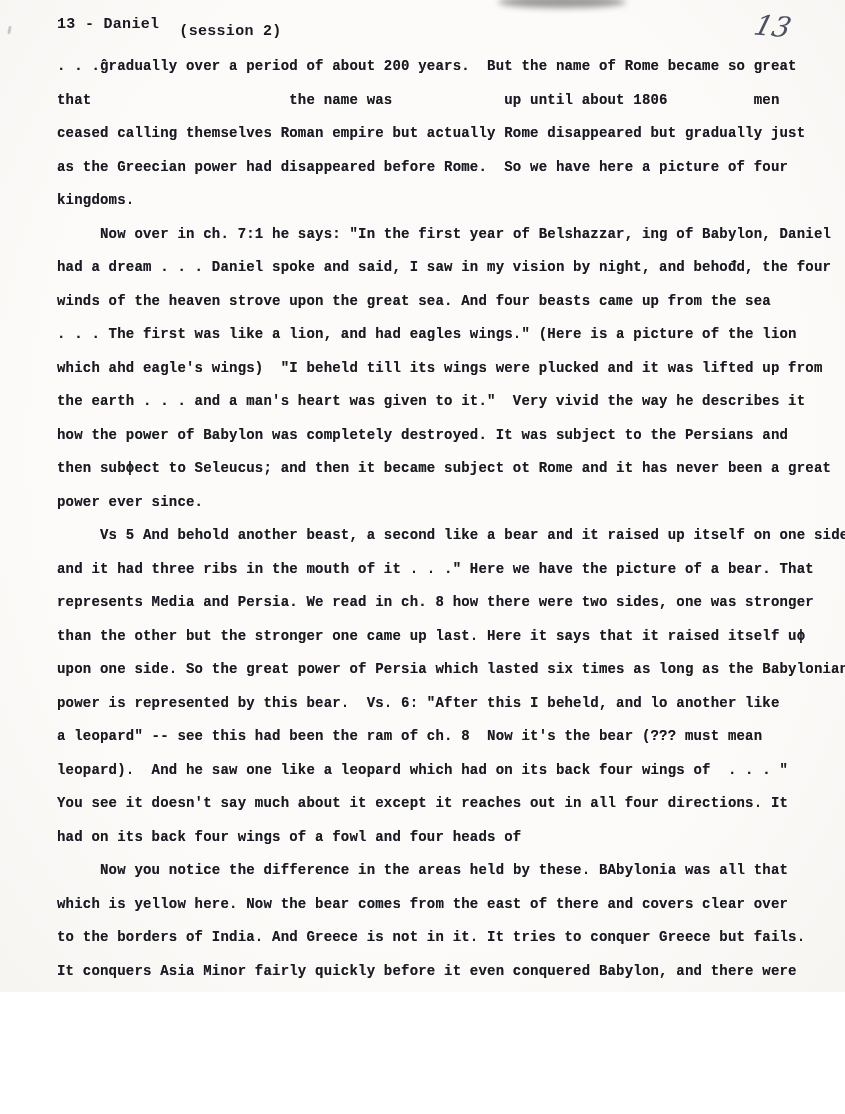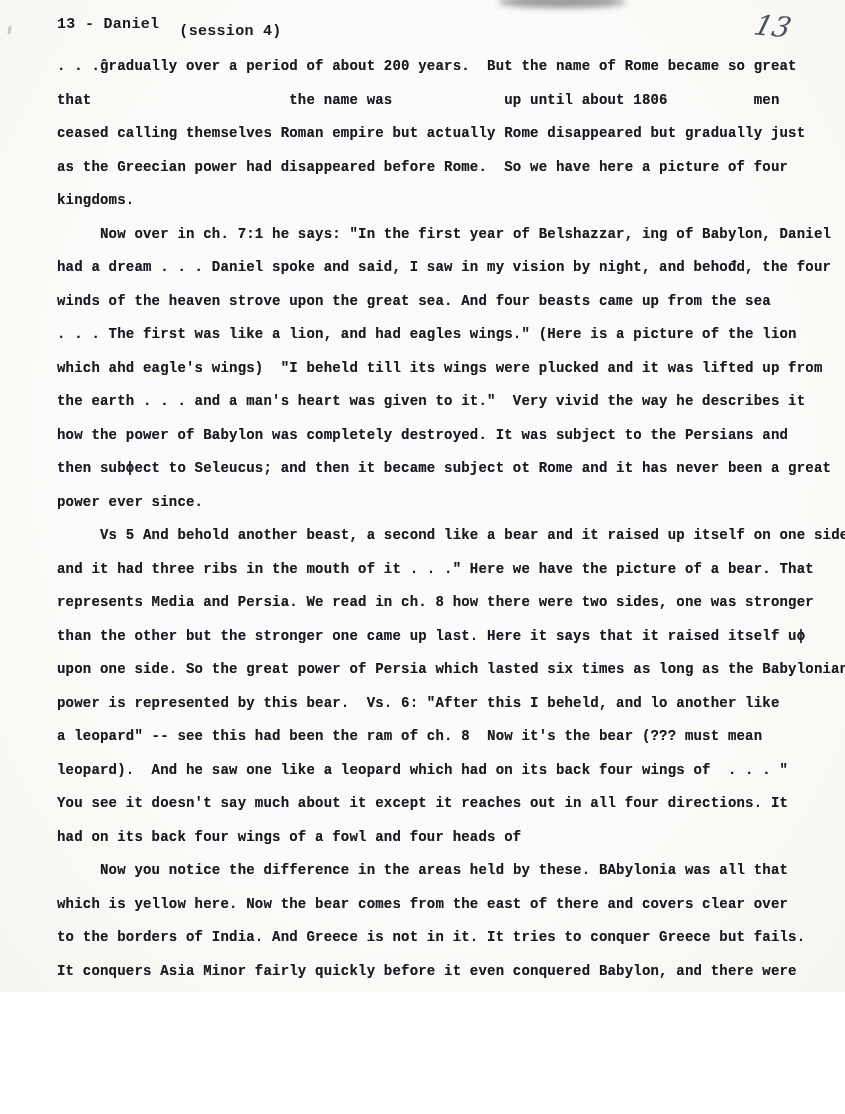--- a/index.html
+++ b/index.html
@@ -75,21 +75,21 @@
 </head>
 <body>
 
 <div class="page">
 
   <div class="smudge"></div>
   <div class="speck"></div>
 
   <div class="header">
     <span class="typed-label">13 - Daniel</span>
-    <span class="session">(session 4)</span>
+    <span class="session">(session 2)</span>
   </div>
 
   <div class="hand-number">13</div>
 
   <div class="body-text" id="body-text">
       <div class="typed">. . .ĝradually over a period of about 200 years.  But the name of Rome became so great
 that                       the name was             up until about 1806          men
 ceased calling themselves Roman empire but actually Rome disappeared but gradually just
 as the Greecian power had disappeared before Rome.  So we have here a picture of four
 kingdoms.</div>

